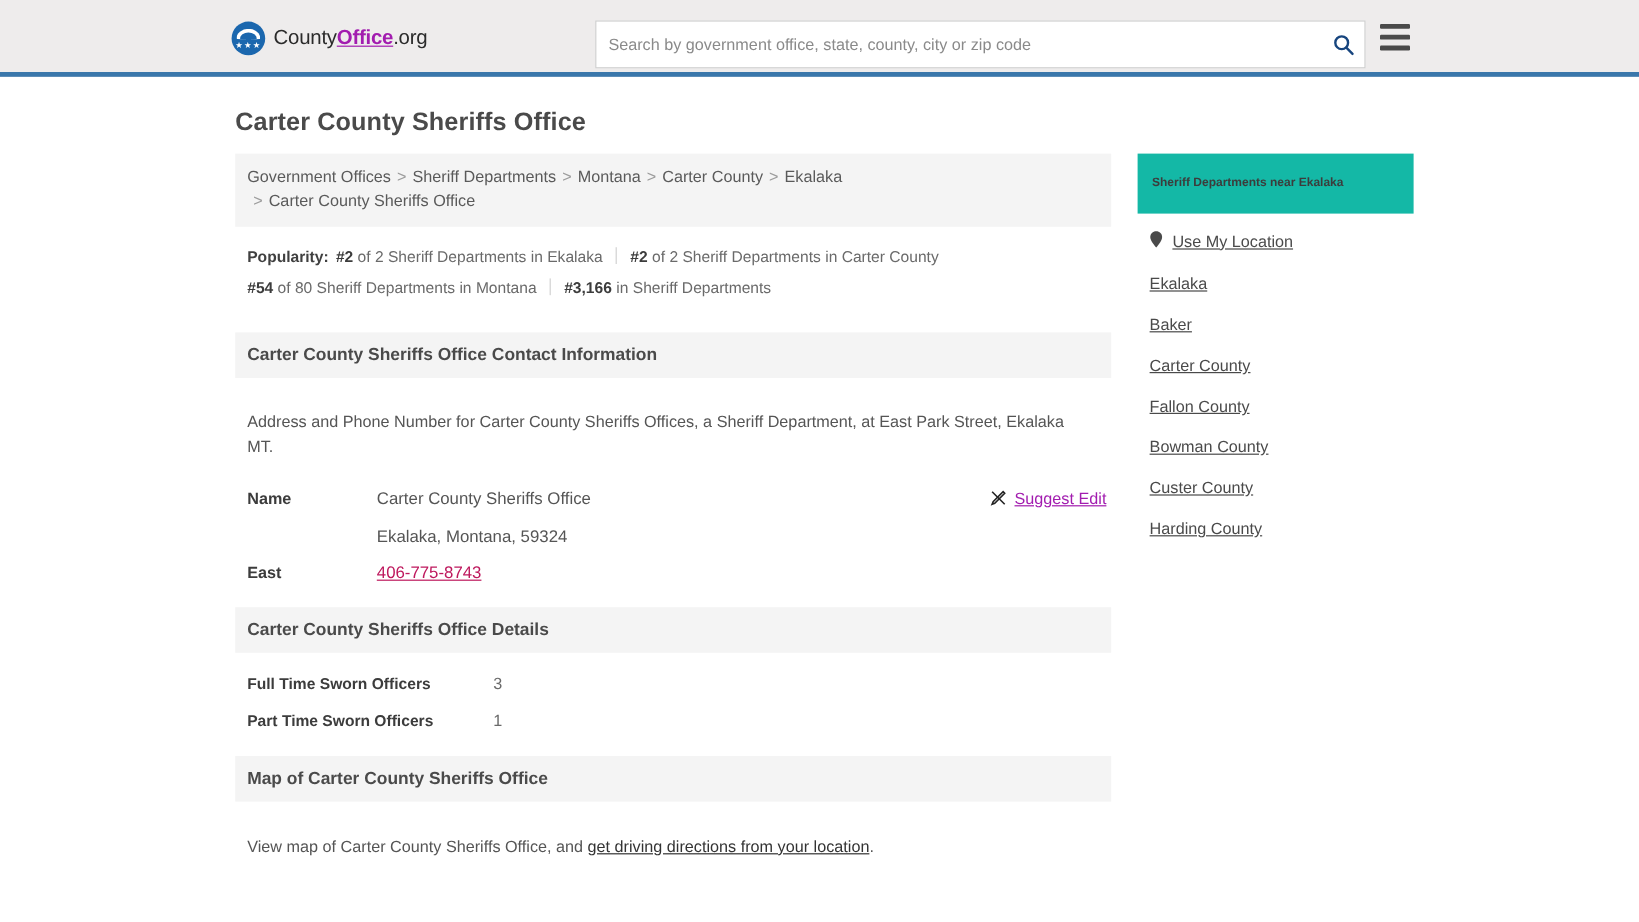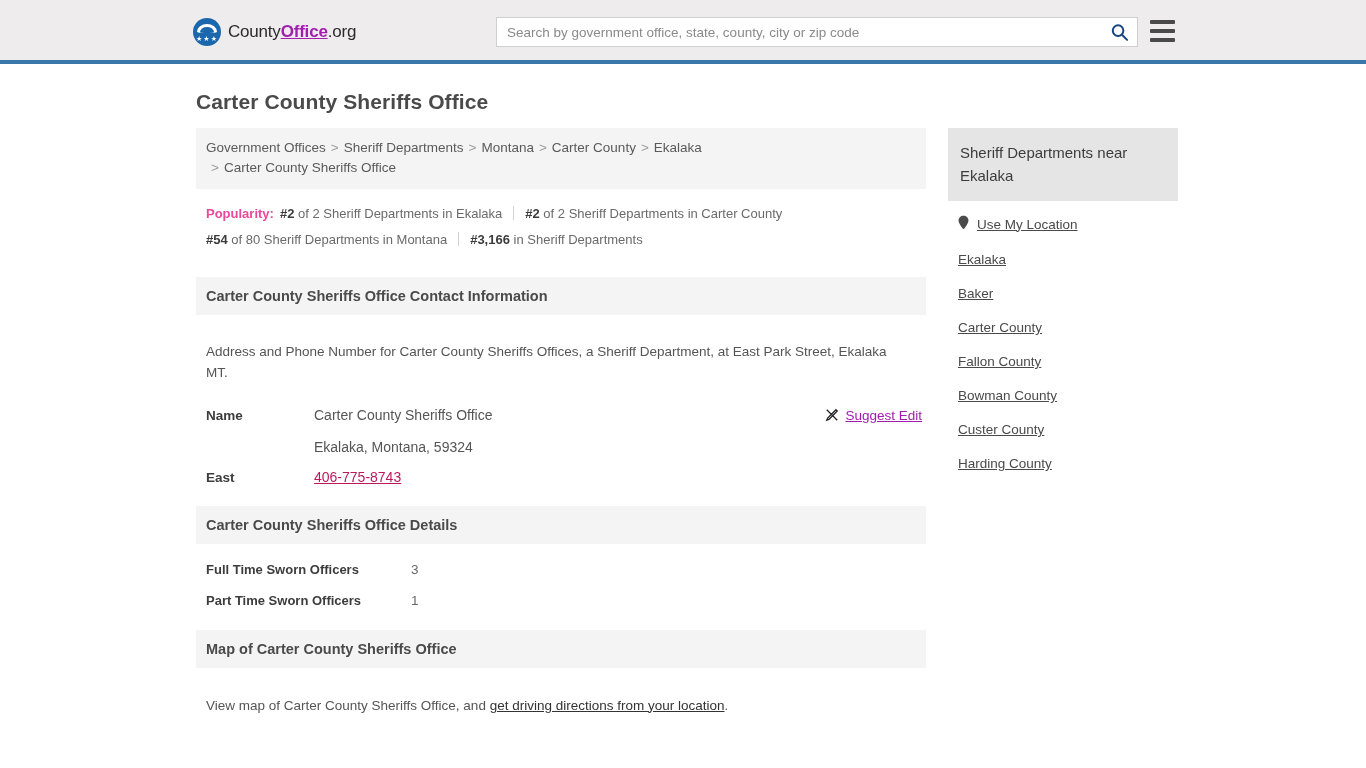--- a/index.html
+++ b/index.html
@@ -62,21 +62,21 @@
     letter-spacing: -0.2px;
     white-space: nowrap;
   }
   .logo-text .t1 { color: #2b2b2b; }
   .logo-text .t2 { color: #a21caf; font-weight: bold; text-decoration: underline; }
   .logo-text .t3 { color: #2b2b2b; font-size: 17px; }
 
   .search-wrap {
     position: absolute;
     left: 496px; top: 17px;
-    width: 642px; height: 30px;
+    width: 642px; height: 40px;
     background: #ffffff;
     border: 1px solid #cfcfcf;
     display: flex;
     align-items: center;
   }
   .search-input {
     flex: 1 1 auto;
     height: 28px;
     border: none;
     outline: none;
@@ -153,21 +153,21 @@
 
   
   .popularity {
     padding: 12px 10px 10px 10px;
     font-size: 13px;
     color: #6a6a6a;
     line-height: 26px;
   }
   .popularity .plabel {
     font-weight: bold;
-    color: #ec4899;
+    color: #404040;
     margin-right: 6px;
   }
   .pop-item { white-space: nowrap; }
   .pop-item b { color: #3c3c3c; }
   .pop-sep {
     display: inline-block;
     border-left: 1px solid #d2d2d2;
     height: 14px;
     margin: 0 11px -2px 11px;
   }
@@ -252,24 +252,24 @@
     line-height: 20px;
   }
   .map-desc a {
     color: #333333;
     text-decoration: underline;
     font-weight: normal;
   }
 
   
   .side-head {
-    background: #e5e5e5;
+    background: #14b8a6;
     padding: 13px 14px 14px 12px;
-    font-size: 15px;
-    font-weight: normal;
+    font-size: 10px;
+    font-weight: bold;
     color: #3c3c3c;
     line-height: 23px;
   }
   .side-list { padding: 14px 0 0 10px; }
   .side-item {
     display: flex;
     align-items: center;
     gap: 8px;
     margin-bottom: 19px;
     font-size: 13.5px;

